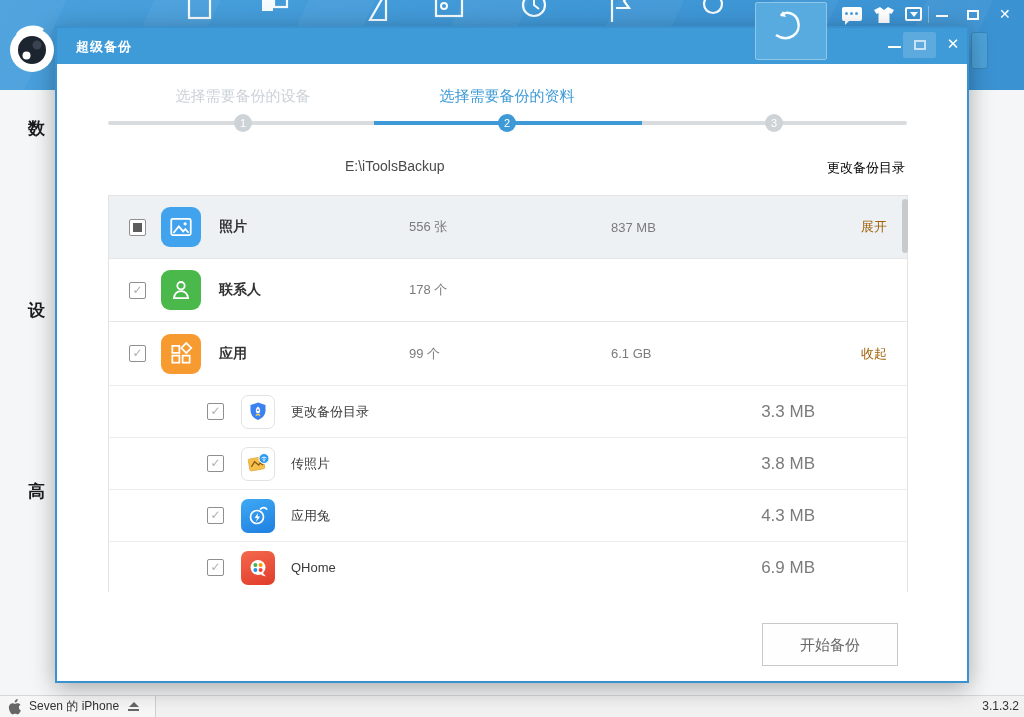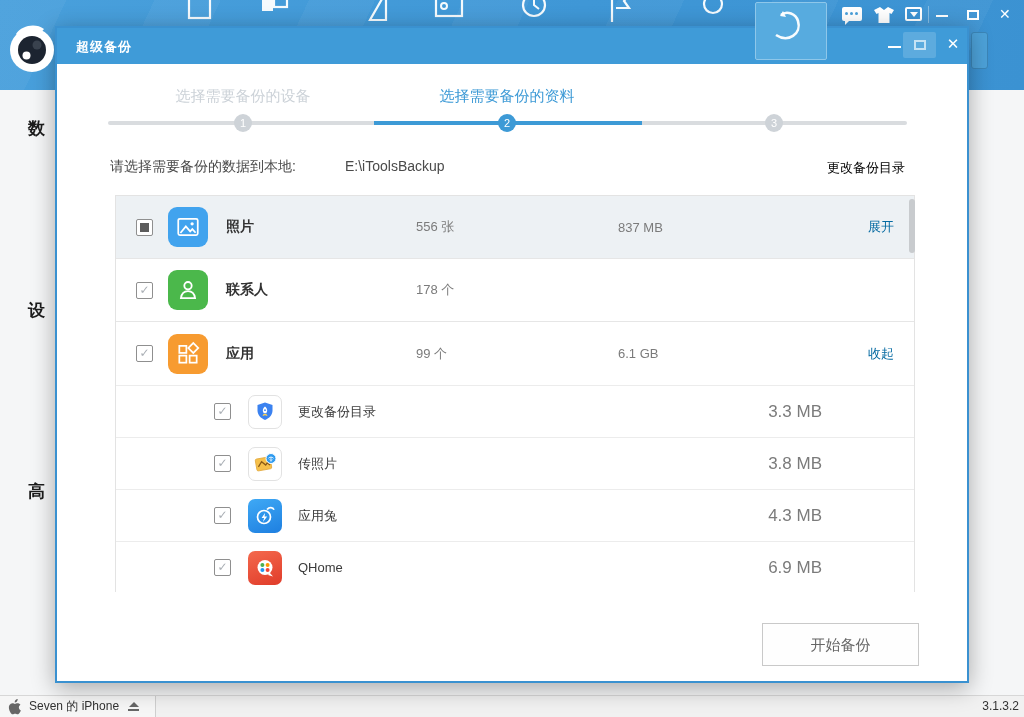--- a/index.html
+++ b/index.html
@@ -62,21 +62,21 @@
   .step-dot { position:absolute; top:86px; width:18px; height:18px; border-radius:50%; background:#ced3d8; color:#fff;
     font-size:11px; text-align:center; line-height:18px; z-index:2; }
   .step-dot.active { background:#3d9ad6; }
 
   
   .prompt-label { position:absolute; left:53px; top:130px; font-size:14px; color:#4a4a4a; }
   .prompt-path  { position:absolute; left:288px; top:130px; font-size:14px; color:#4a4a4a; }
   .change-link  { position:absolute; right:62px; top:131px; font-size:13px; color:#000000; cursor:pointer; }
 
   
-  .tbl { position:absolute; left:58px; top:167px; width:800px; height:397px; background:#fff; border:1px solid #e3e3e3;text-decoration:underline; }
+  .tbl { position:absolute; left:51px; top:167px; width:800px; height:397px; background:#fff; border:1px solid #e3e3e3;text-decoration:underline; }
   .row { position:relative; display:flex; align-items:center; }
   .row-main { height:62px; }
   .row-main.r2 { height:63px; border-top:1px solid #e6e6e6; }
   .row-main.r3 { height:64px; border-top:1px solid #e6e6e6; }
   .row-main.hl { background:#edf1f4; }
   .row-sub { height:52px; border-top:1px solid #ececec; background:#fff; }
 
   .cb { position:absolute; width:17px; height:17px; border:1px solid #8f8f8f; border-radius:2px; background:#fff;
     display:flex; align-items:center; justify-content:center; cursor:pointer; }
   .cb-main { left:20px; }
@@ -84,27 +84,27 @@
   .cb.partial::after { content:""; width:9px; height:9px; background:#5c5c5c; }
   .cb.checked::after { content:"✓"; color:#a9aeb4; font-size:12px; font-weight:bold; margin-top:-1px; }
 
   .cat-icon { position:absolute; left:52px; width:40px; height:40px; border-radius:9px; display:flex; align-items:center; justify-content:center; }
   .app-icon { position:absolute; left:132px; width:34px; height:34px; border-radius:7px; display:flex; align-items:center; justify-content:center; }
   .app-icon.framed { background:#fff; border:1px solid #e2e2e2; }
 
   .cat-name { position:absolute; left:110px; font-size:14px; font-weight:bold; color:#333; }
   .cat-count { position:absolute; left:300px; font-size:13px; color:#7b7b7b; }
   .cat-size { position:absolute; left:502px; font-size:13px; color:#7b7b7b; }
-  .cat-toggle { position:absolute; right:20px; font-size:13px; color:#0369a1; cursor:pointer; }
+  .cat-toggle { position:absolute; right:20px; font-size:13px; color:#a16207; cursor:pointer; }
   .app-name { position:absolute; left:182px; font-size:13px; color:#3b3b3b; }
   .app-size { position:absolute; right:92px; font-size:17px; color:#7b7b7b; }
 
   .scroll-thumb { position:absolute; left:793px; top:3px; width:6px; height:54px; background:#c8cbce; border-radius:3px; cursor:pointer; }
 
-  .start-btn { position:absolute; left:705px; top:595px; width:157px; height:43px; background:#fefefe; border:1px solid #c9c9c9;
+  .start-btn { position:absolute; left:705px; top:595px; width:136px; height:43px; background:#fefefe; border:1px solid #c9c9c9;
     font-size:15px; color:#666; text-align:center; line-height:41px; cursor:pointer; font-family:inherit; }
 
   
   .logo { position:absolute; left:6px; top:22px; width:54px; height:54px; z-index:20; }
 
   svg { display:block; }
 </style>
 </head>
 <body>
 
@@ -219,21 +219,20 @@
     </div>
 
     <div class="step-label active" style="left:330px">选择需要备份的资料</div>
     <div class="step-label" style="left:66px">选择需要备份的设备</div>
     <div class="track"></div>
     <div class="track-blue"></div>
     <div class="step-dot" style="left:177px">1</div>
     <div class="step-dot active" style="left:441px">2</div>
     <div class="step-dot" style="left:708px">3</div>
 
-    <div class="prompt-label">请选择需要备份的数据到本地:</div>
     <div class="prompt-path">E:\iToolsBackup</div>
     <div class="change-link">更改备份目录</div>
 
     <div class="tbl">
 
       <div class="row row-main hl">
         <span class="cb cb-main partial"></span>
         <span class="cat-icon" style="background:#41a3ee">
           <svg width="26" height="26" viewBox="0 0 24 24">
               <rect x="3" y="4.5" width="18" height="15" rx="1.5" fill="none" stroke="#fff" stroke-width="1.6"></rect>

